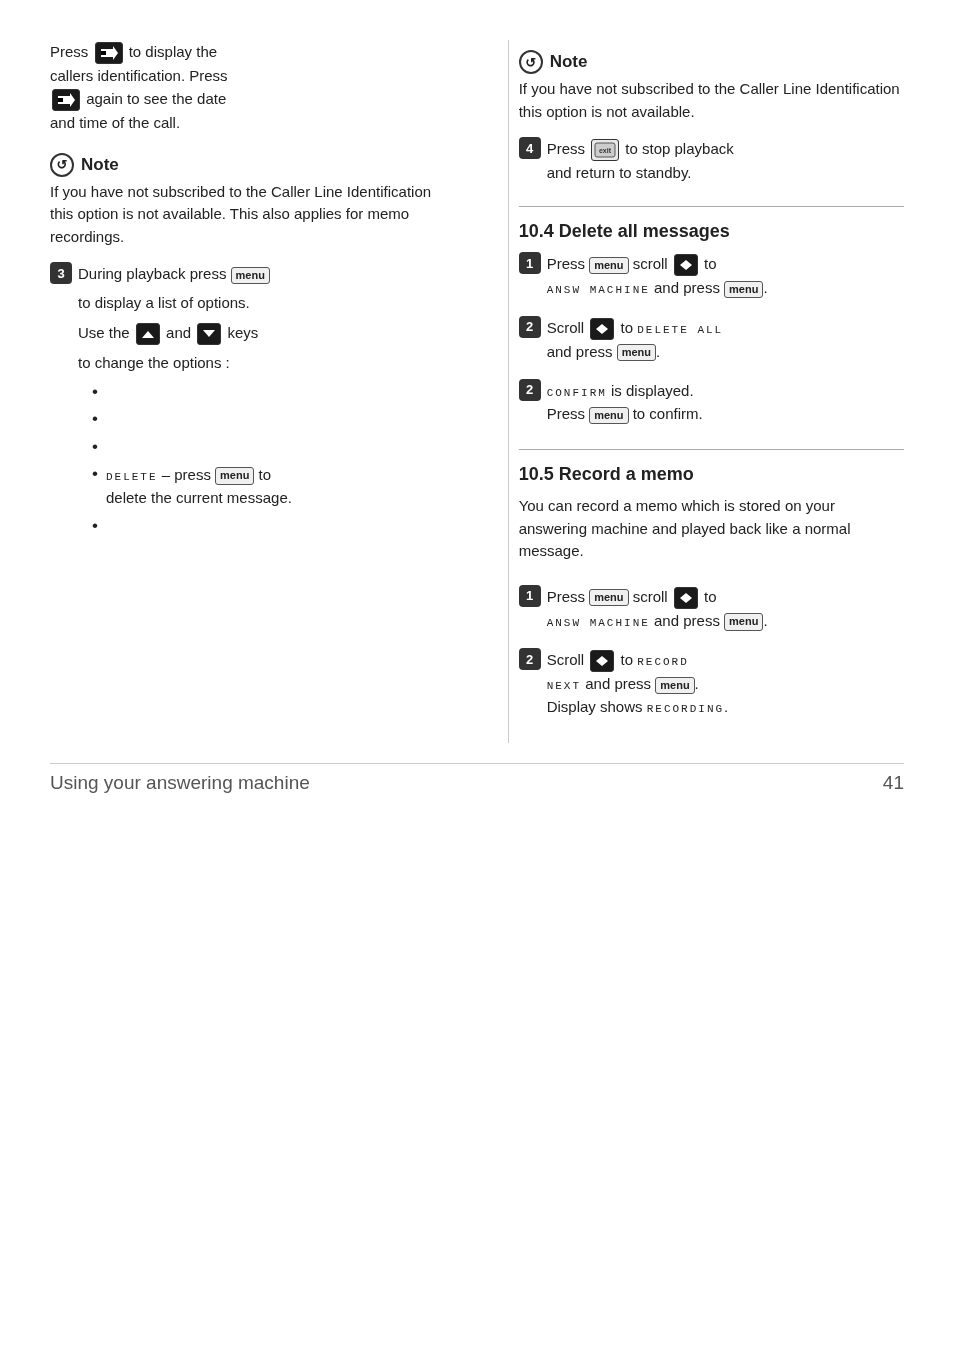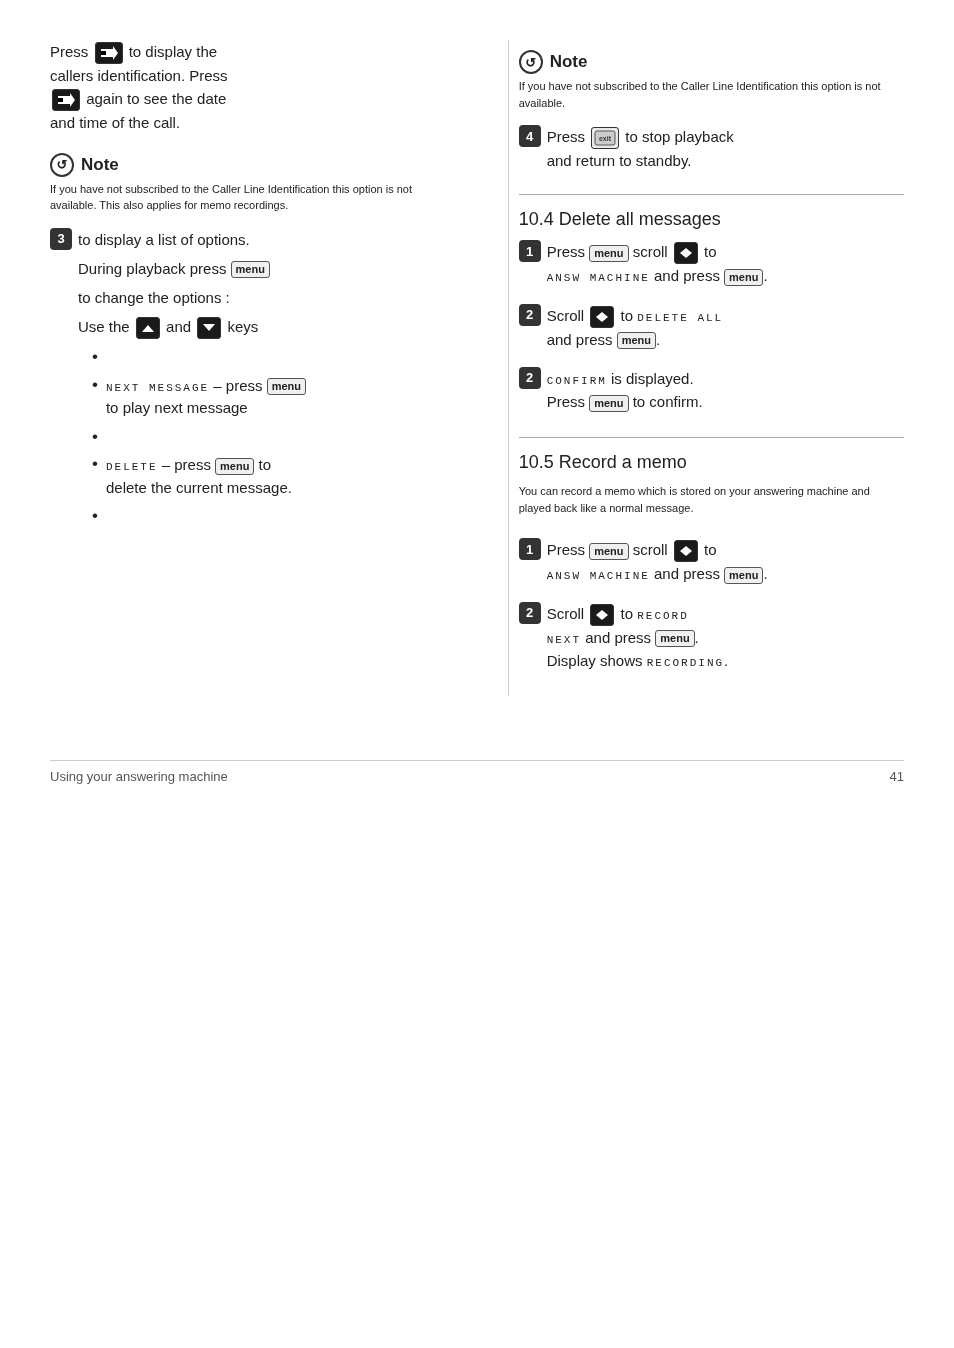--- a/index.html
+++ b/index.html
@@ -51,21 +51,21 @@
       border-radius: 50%;
       border: 2px solid #333;
       display: inline-flex;
       align-items: center;
       justify-content: center;
       font-size: 13px;
       font-weight: bold;
       flex-shrink: 0;
     }
     .note-text {
-      font-size: 11px;
+      font-size: 15px;
       line-height: 1.5;
       color: #222;
     }
 
     
     .step-badge {
       display: inline-flex;
       align-items: center;
       justify-content: center;
       width: 22px;
@@ -117,21 +117,21 @@
     .bullet-dot {
       margin-right: 8px;
       flex-shrink: 0;
       font-size: 17px;
       line-height: 1.2;
     }
 
     
     .section-heading {
       font-size: 18px;
-      font-weight: normal;
+      font-weight: bold;
       margin-bottom: 10px;
       margin-top: 4px;
     }
     .section-divider {
       border: none;
       border-top: 1px solid #aaa;
       margin: 16px 0 14px 0;
     }
 
     
@@ -139,24 +139,24 @@
       font-family: 'Courier New', monospace;
       letter-spacing: 2px;
       font-size: 11px;
     }
 
     
     .page-footer {
       display: flex;
       justify-content: space-between;
       align-items: center;
-      margin-top: 64px;
+      margin-top: 20px;
       border-top: 1px solid #ccc;
       padding-top: 8px;
-      font-size: 13px;
+      font-size: 19px;
       color: #555;
     }
 
     
     .scroll-icon {
       display: inline-flex;
       flex-direction: column;
       align-items: center;
       justify-content: center;
       width: 24px;
@@ -241,56 +241,52 @@
         <span>Note</span>
       </div>
       <div class="note-text">
         <span>If you have not subscribed to the Caller Line Identification this option is not available. This also applies for memo recordings.</span>
       </div>
     </div>
 
     <div class="step-row">
       <span class="step-badge">3</span>
       <div class="step-content">
-        <p>to display a list of options.</p>
         <p>
           <span>During playback press</span>
           <span class="key-chip">menu</span>
         </p>
-        <p>to change the options :</p>
+        <p>to display a list of options.</p>
         <p>
           Use the
           
           <span class="scroll-icon">
             <svg width="14" height="8">
                 <polygon points="7,1 13,8 1,8" fill="white"></polygon>
               </svg>
           </span>
           <span>and</span>
           
           <span class="scroll-icon">
             <svg width="14" height="8">
                 <polygon points="7,7 13,0 1,0" fill="white"></polygon>
               </svg>
           </span>
           <span>keys</span>
         </p>
+        <p>to change the options :</p>
 
         <div class="bullet-list">
 
           <div class="bullet-item">
             <span class="bullet-dot">•</span>
           </div>
 
           <div class="bullet-item">
             <span class="bullet-dot">•</span>
-            <span>
-              <span class="mono">NEXT MESSAGE</span>
-              – press <span class="key-chip">menu</span><br>to play next message
-            </span>
           </div>
 
           <div class="bullet-item">
             <span class="bullet-dot">•</span>
           </div>
 
           <div class="bullet-item">
             <span class="bullet-dot">•</span>
             <span>
               <span class="mono">DELETE</span>

